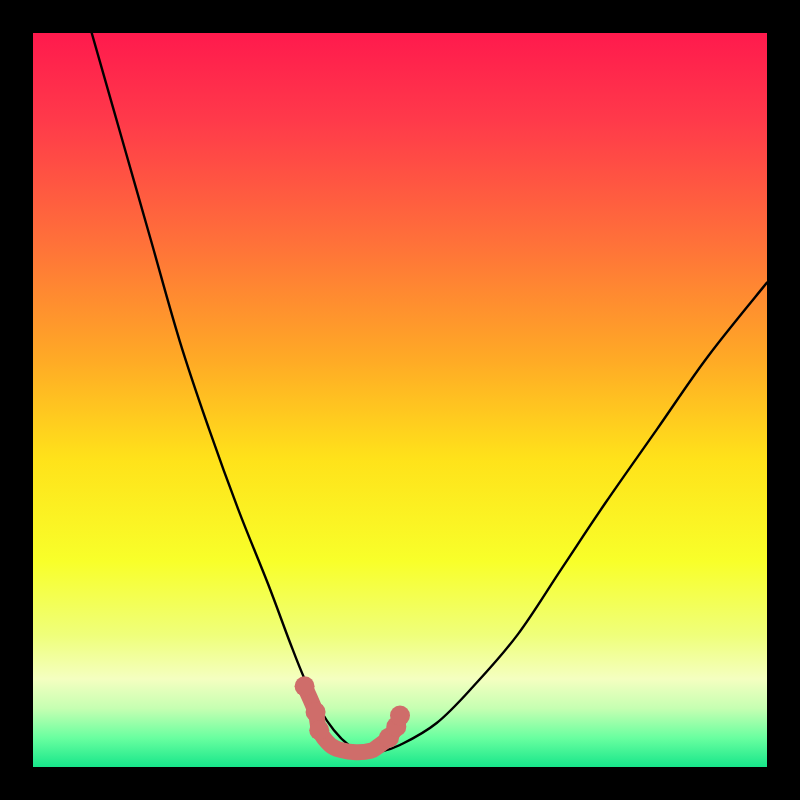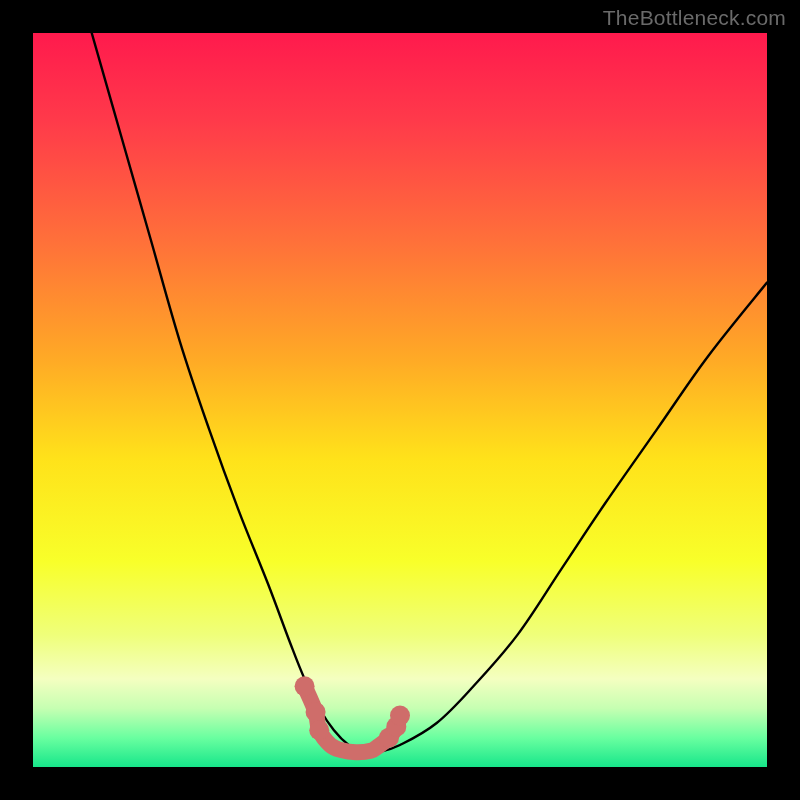--- a/index.html
+++ b/index.html
@@ -34,21 +34,20 @@
     top: 0;
     width: 800px;
     height: 800px;
     z-index: 1;
   }
 </style>
 </head>
 <body>
 
 <div class="stage">
-  <div class="watermark">TheBottleneck.com</div>
   <svg class="plot" viewBox="0 0 800 800">
     <defs>
       <linearGradient id="bg-grad" x1="0" y1="0" x2="0" y2="1">
           <stop offset="0.0%" stop-color="#ff1a4d"></stop>
           <stop offset="12.0%" stop-color="#ff3a4a"></stop>
           <stop offset="28.0%" stop-color="#ff6f3a"></stop>
           <stop offset="44.0%" stop-color="#ffa826"></stop>
           <stop offset="58.0%" stop-color="#ffe21a"></stop>
           <stop offset="72.0%" stop-color="#f8ff2a"></stop>
           <stop offset="82.0%" stop-color="#efff7a"></stop>

